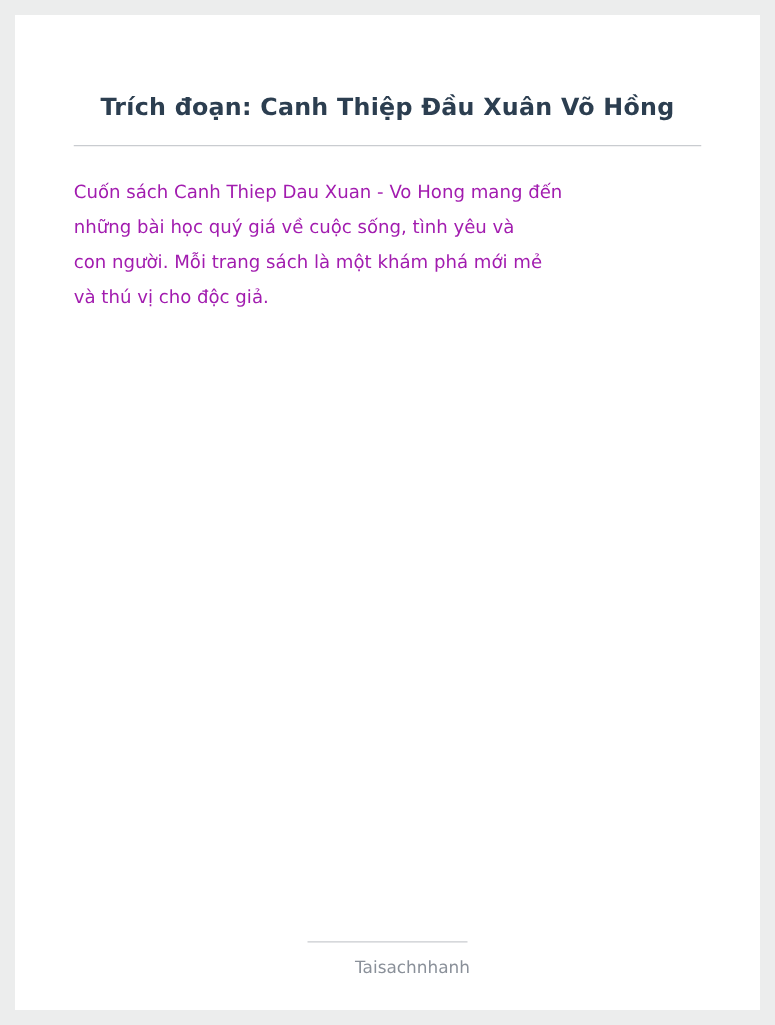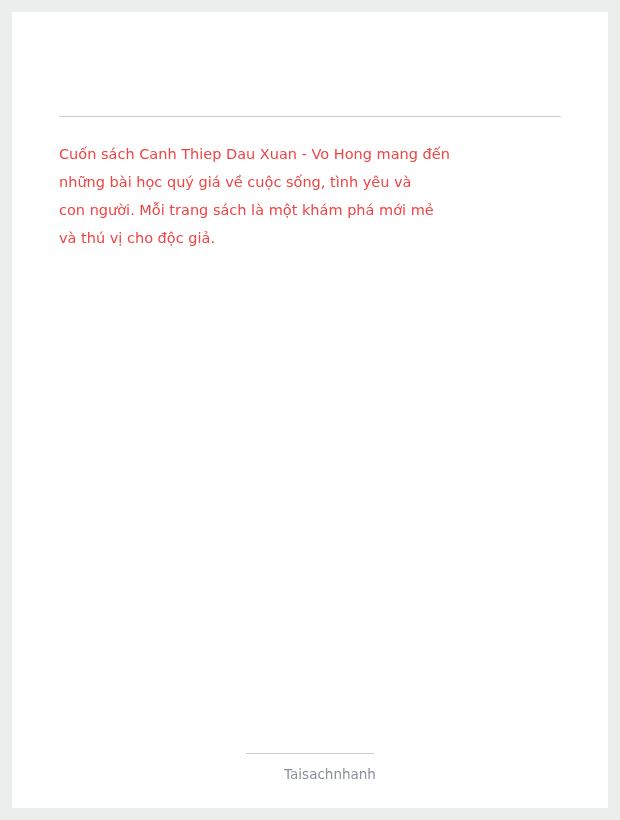--- a/index.html
+++ b/index.html
@@ -41,21 +41,21 @@
     height: 1px;
     background: #c9ccd0;
   }
   .body-text {
     position: absolute;
     left: 47px;
     top: 128px;
     width: 500px;
     font-size: 14.5px;
     line-height: 28px;
-    color: #ef4444;
+    color: #a21caf;
     white-space: pre-line;
   }
   .footer {
     position: absolute;
     left: 0;
     right: 0;
     bottom: 26px;
     text-align: center;
   }
   .footer-rule {
@@ -67,20 +67,21 @@
   .footer-text {
     font-size: 13.5px;
     color: #8a9099;
     padding-left: 40px;
   }
 </style>
 </head>
 <body>
 
 <div class="page">
+  <div class="doc-title">Trích đoạn: Canh Thiệp Đầu Xuân Võ Hồng</div>
   <div class="title-rule"></div>
   <div class="body-text">Cuốn sách Canh Thiep Dau Xuan - Vo Hong mang đến
 những bài học quý giá về cuộc sống, tình yêu và
 con người. Mỗi trang sách là một khám phá mới mẻ
 và thú vị cho độc giả.</div>
   <div class="footer">
     <div class="footer-rule"></div>
     <div class="footer-text">Taisachnhanh</div>
   </div>
 </div>

